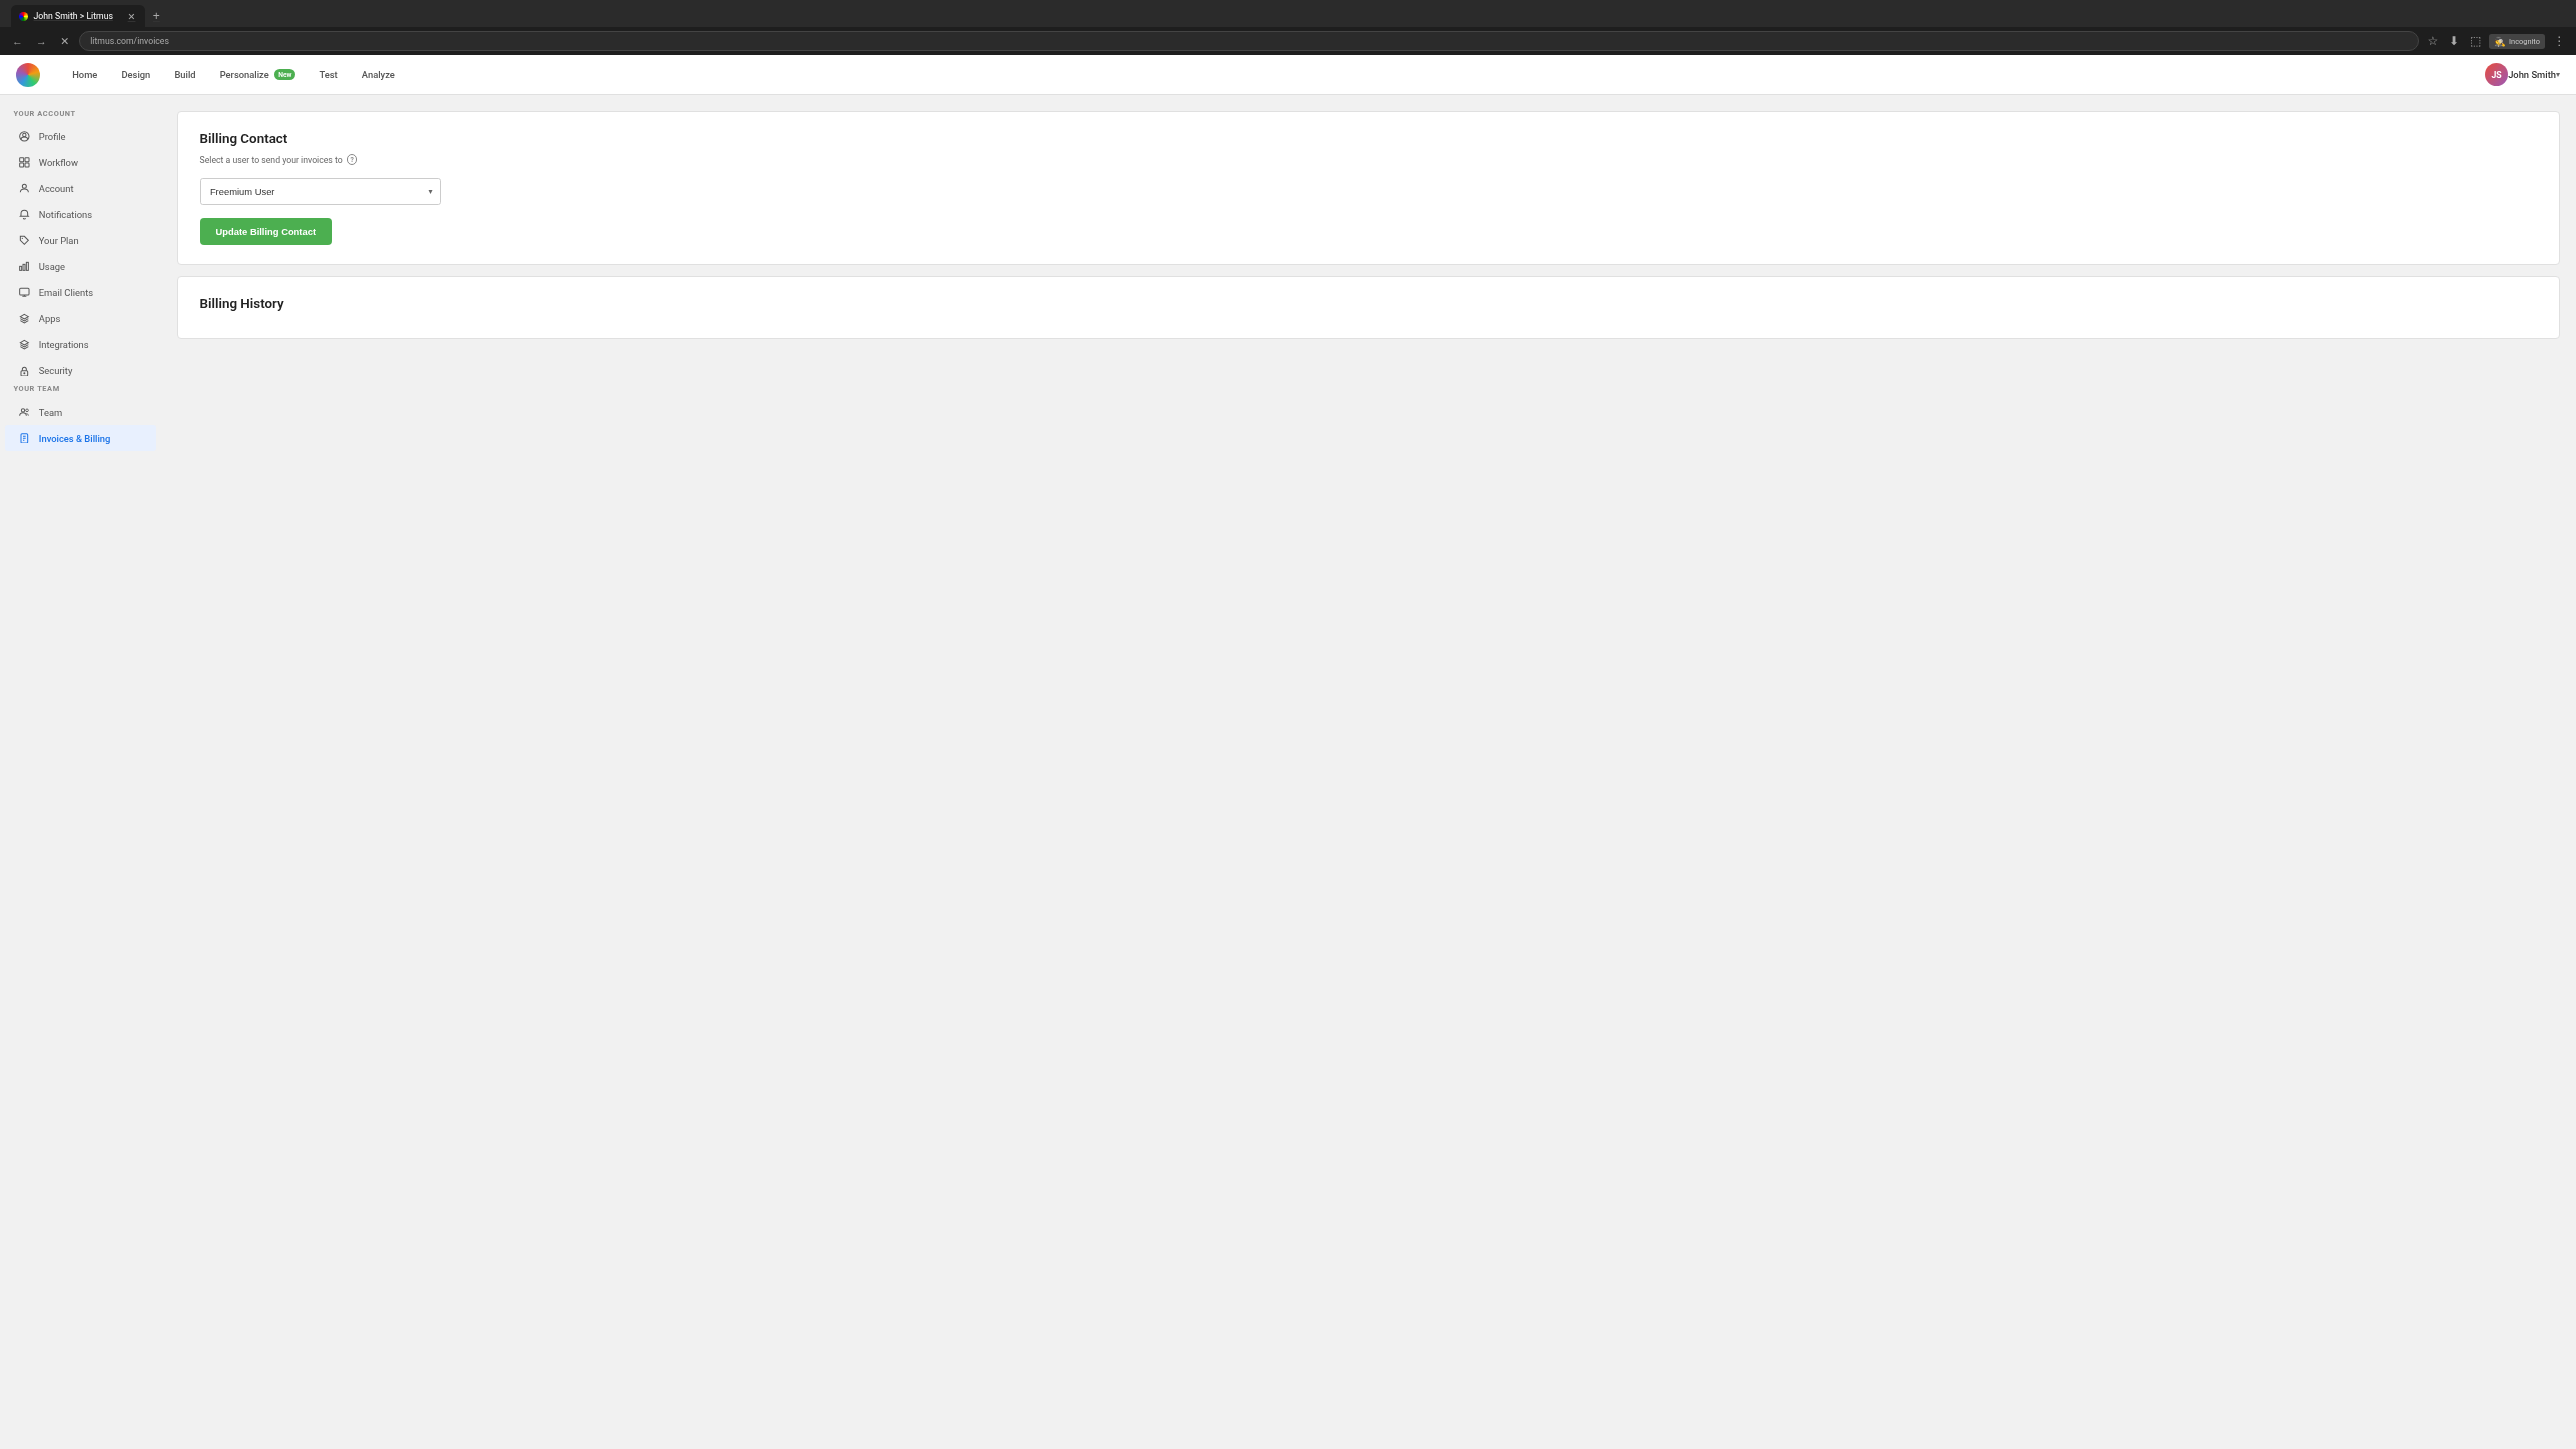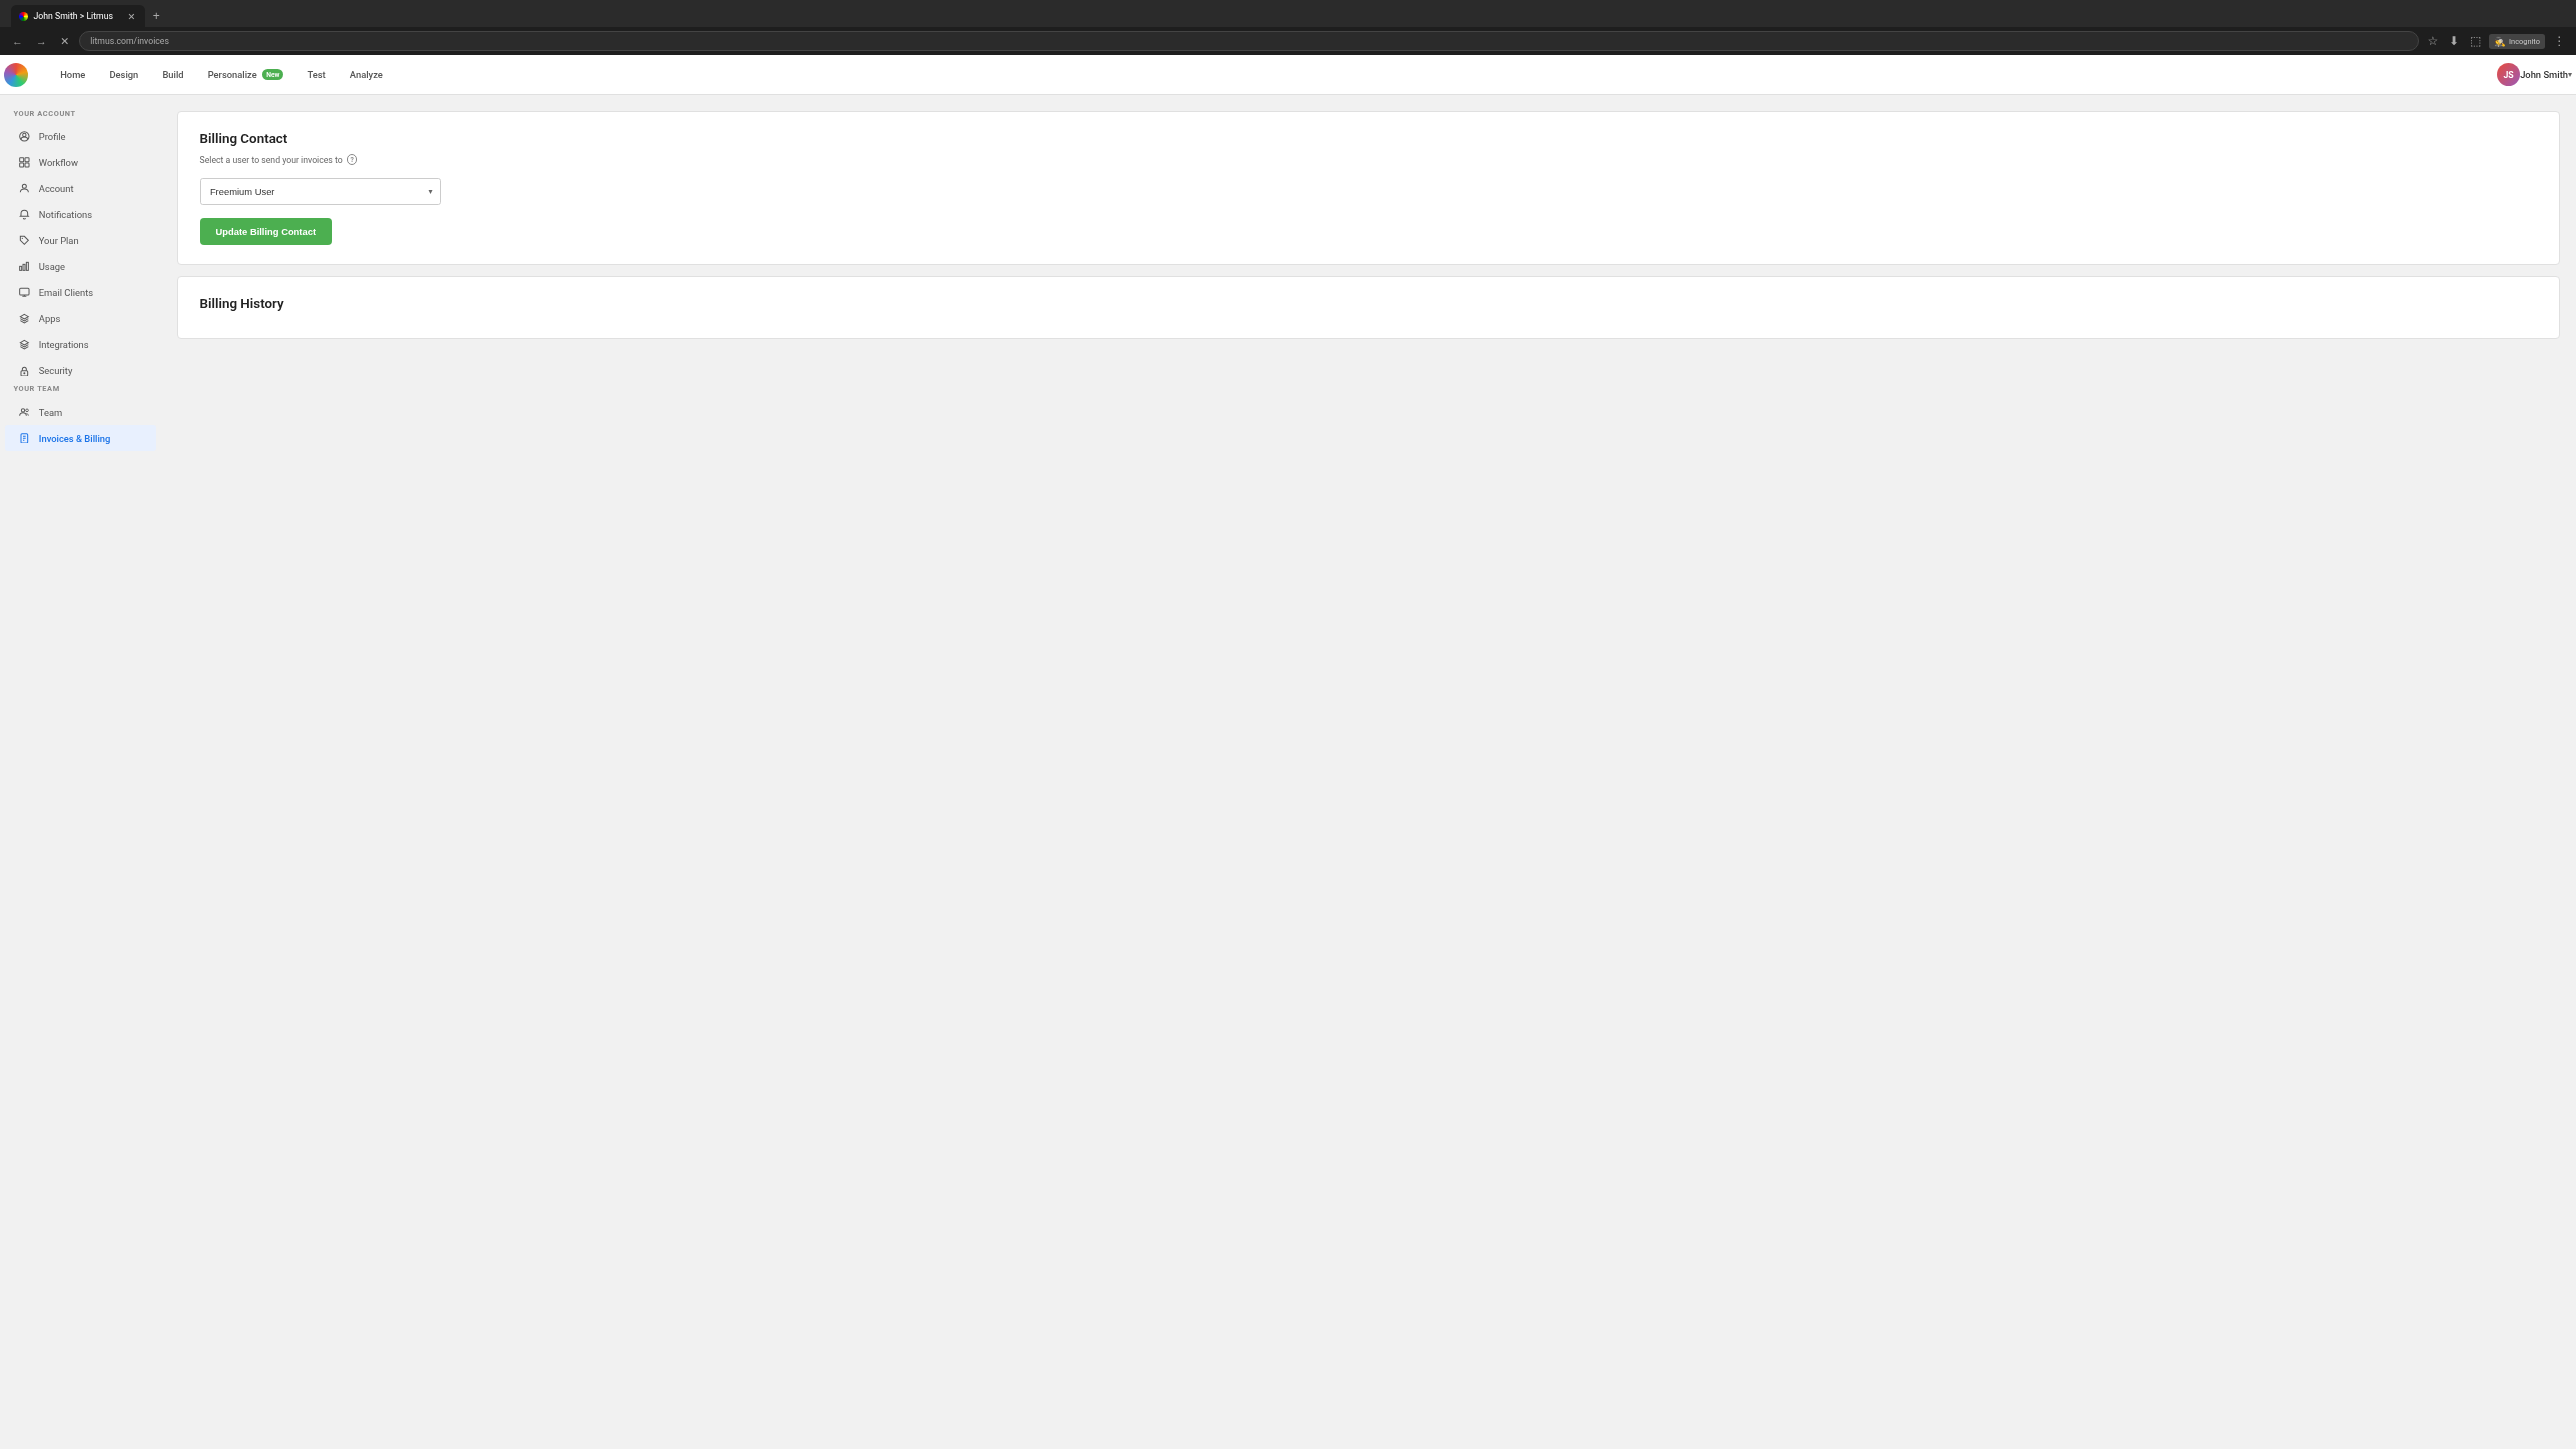--- a/index.html
+++ b/index.html
@@ -1,37 +1,37 @@
 <!DOCTYPE html>
 <html style="font-size:10.7px"><head>
   <meta charset="utf-8">
   <style>
     * { box-sizing: border-box; margin: 0; padding: 0; }
     body { font-family: -apple-system, BlinkMacSystemFont, 'Segoe UI', Roboto, sans-serif; background: #f1f1f1; color: #333; font-size: 9.4px; }
 
     
     .browser-chrome { background: #2b2b2b; width: 100%; }
-    .tab-bar { display: flex; align-items: center; padding: 5.4px 5.4px 0 5.4px; background: #2b2b2b; gap: 2.7px; }
+    .tab-bar { display: flex; align-items: center; padding: 5.4px 5.4px 0 5.4px; background: #2b2b2b; gap: 2.7px; text-decoration: underline; }
     .tab-back-fwd { display: flex; gap: 2.7px; margin-right: 2.7px; }
     .tab { display: flex; align-items: center; gap: 5.4px; background: #3c3c3c; color: #ccc; padding: 5.4px 8px; border-radius: 5.4px 5.4px 0 0; min-width: 134px; font-size: 8.7px; }
     .tab.active { background: #1e1e1e; color: #fff; }
     .tab-favicon { width: 9.4px; height: 9.4px; background: conic-gradient(red, yellow, green, blue, red); border-radius: 50%; flex-shrink: 0; }
     .tab-close { margin-left: auto; background: none; border: none; color: #aaa; cursor: pointer; font-size: 9.4px; padding: 0 1.3px; }
     .tab-new { background: none; border: none; color: #aaa; font-size: 12px; cursor: pointer; padding: 2.7px 5.4px; }
     .browser-nav { display: flex; align-items: center; gap: 5.4px; padding: 4px 8px; background: #1e1e1e; }
     .nav-btn { background: none; border: none; color: #aaa; font-size: 10.7px; cursor: pointer; padding: 2.7px 4px; border-radius: 2px; }
     .address-bar { flex: 1; background: #2b2b2b; border: 0.7px solid #444; border-radius: 13.4px; padding: 4px 10.7px; color: #ddd; font-size: 8.7px; display: flex; align-items: center; gap: 5.4px; }
     .address-bar span { color: #aaa; }
     .nav-actions { display: flex; gap: 5.4px; align-items: center; }
     .nav-action-btn { background: none; border: none; color: #aaa; font-size: 12px; cursor: pointer; padding: 2.7px; }
     .incognito-badge { background: #444; color: #ccc; font-size: 7.4px; padding: 2px 5.4px; border-radius: 2.7px; display: flex; align-items: center; gap: 2.7px; }
     .incognito-icon { font-size: 9.4px; }
 
     
-    .app-header { background: #fff; border-bottom: 0.7px solid #e0e0e0; padding: 0 4px; display: flex; align-items: center; height: 40px; }
+    .app-header { background: #fff; border-bottom: 0.7px solid #e0e0e0; padding: 0 16px; display: flex; align-items: center; height: 40px; }
     .logo { width: 24px; height: 24px; background: conic-gradient(from 0deg, #e74c3c, #f39c12, #2ecc71, #3498db, #9b59b6, #e74c3c); border-radius: 50%; margin-right: 21.5px; flex-shrink: 0; }
     .main-nav { display: flex; gap: 2.7px; flex: 1; }
     .main-nav-item { padding: 5.4px 10.7px; border-radius: 2.7px; cursor: pointer; color: #555; font-size: 9.4px; font-weight: 500; display: flex; align-items: center; gap: 5.4px; }
     .nav-badge { background: #4caf50; color: #fff; font-size: 6.7px; padding: 1.3px 4px; border-radius: 6.7px; font-weight: 600; }
     .user-menu { display: flex; align-items: center; gap: 0; cursor: pointer; }
     .user-avatar { width: 23px; height: 23px; border-radius: 50%; background: linear-gradient(135deg, #e74c3c, #9b59b6); overflow: hidden; flex-shrink: 0; display: flex; align-items: center; justify-content: center; color: #fff; font-weight: bold; font-size: 8.7px; }
     .user-name { font-size: 9.4px; color: #333; font-weight: 500; }
     .chevron-down { color: #666; font-size: 8px; }
 
     

